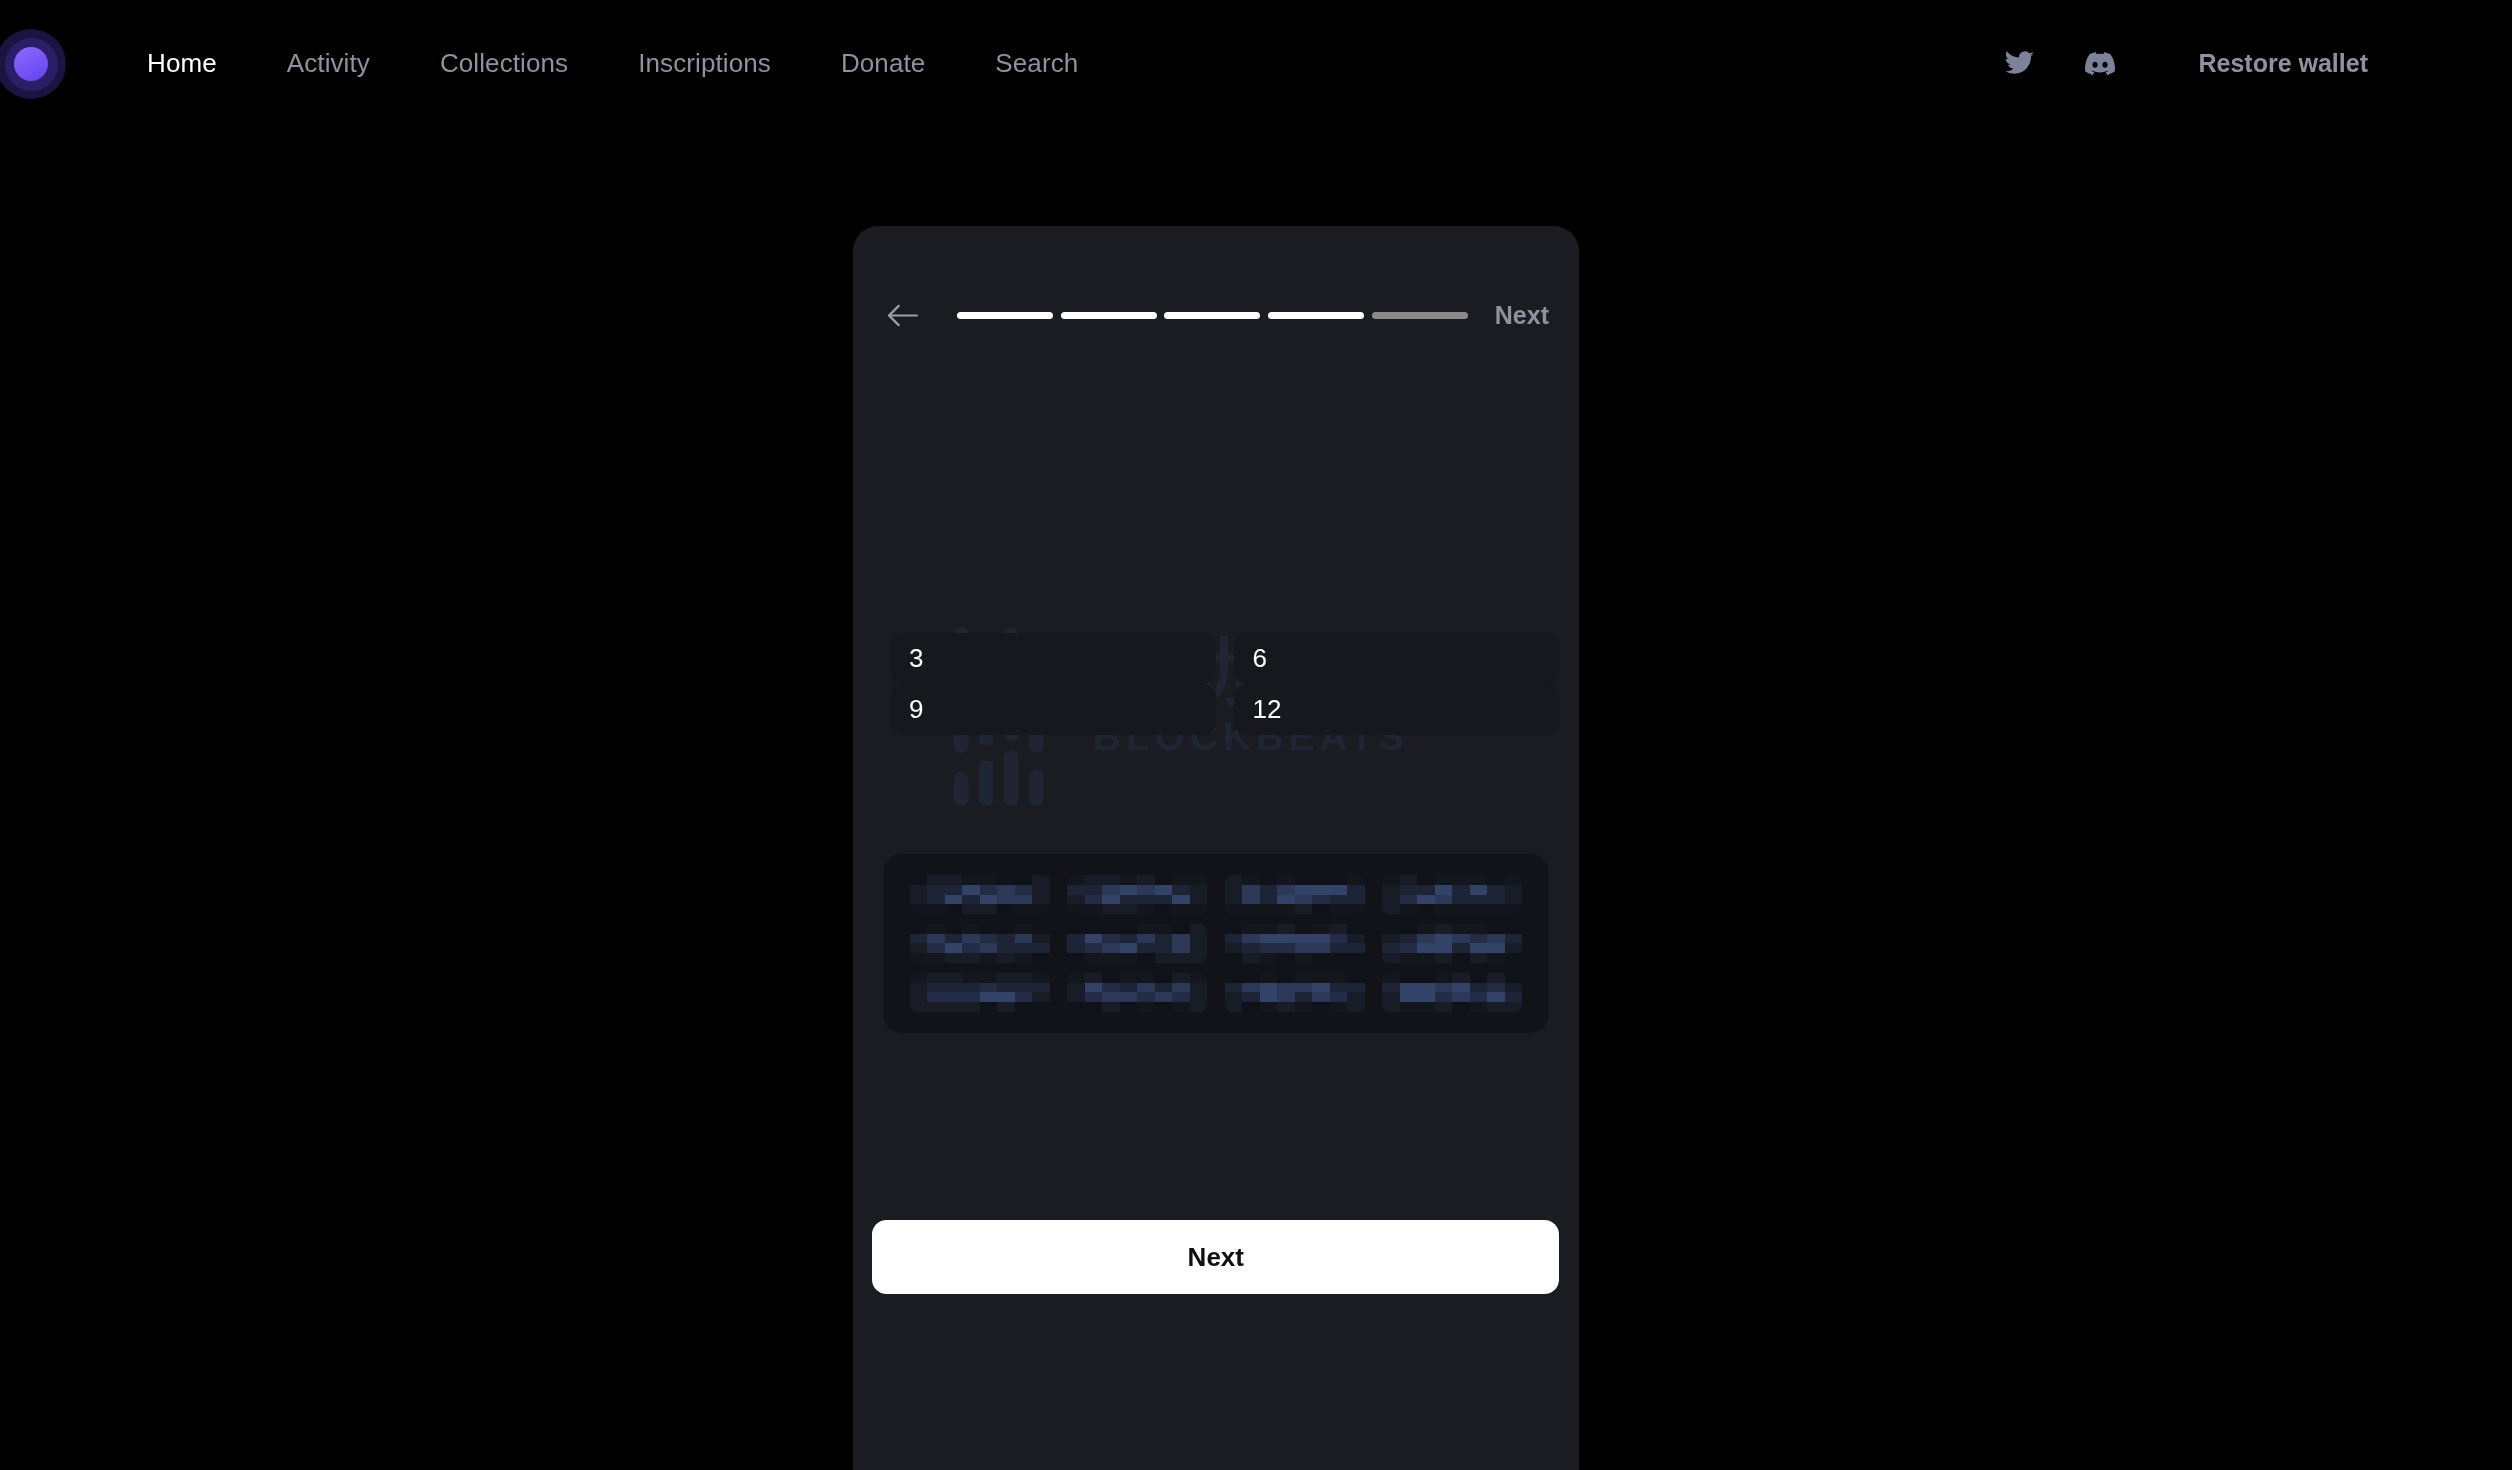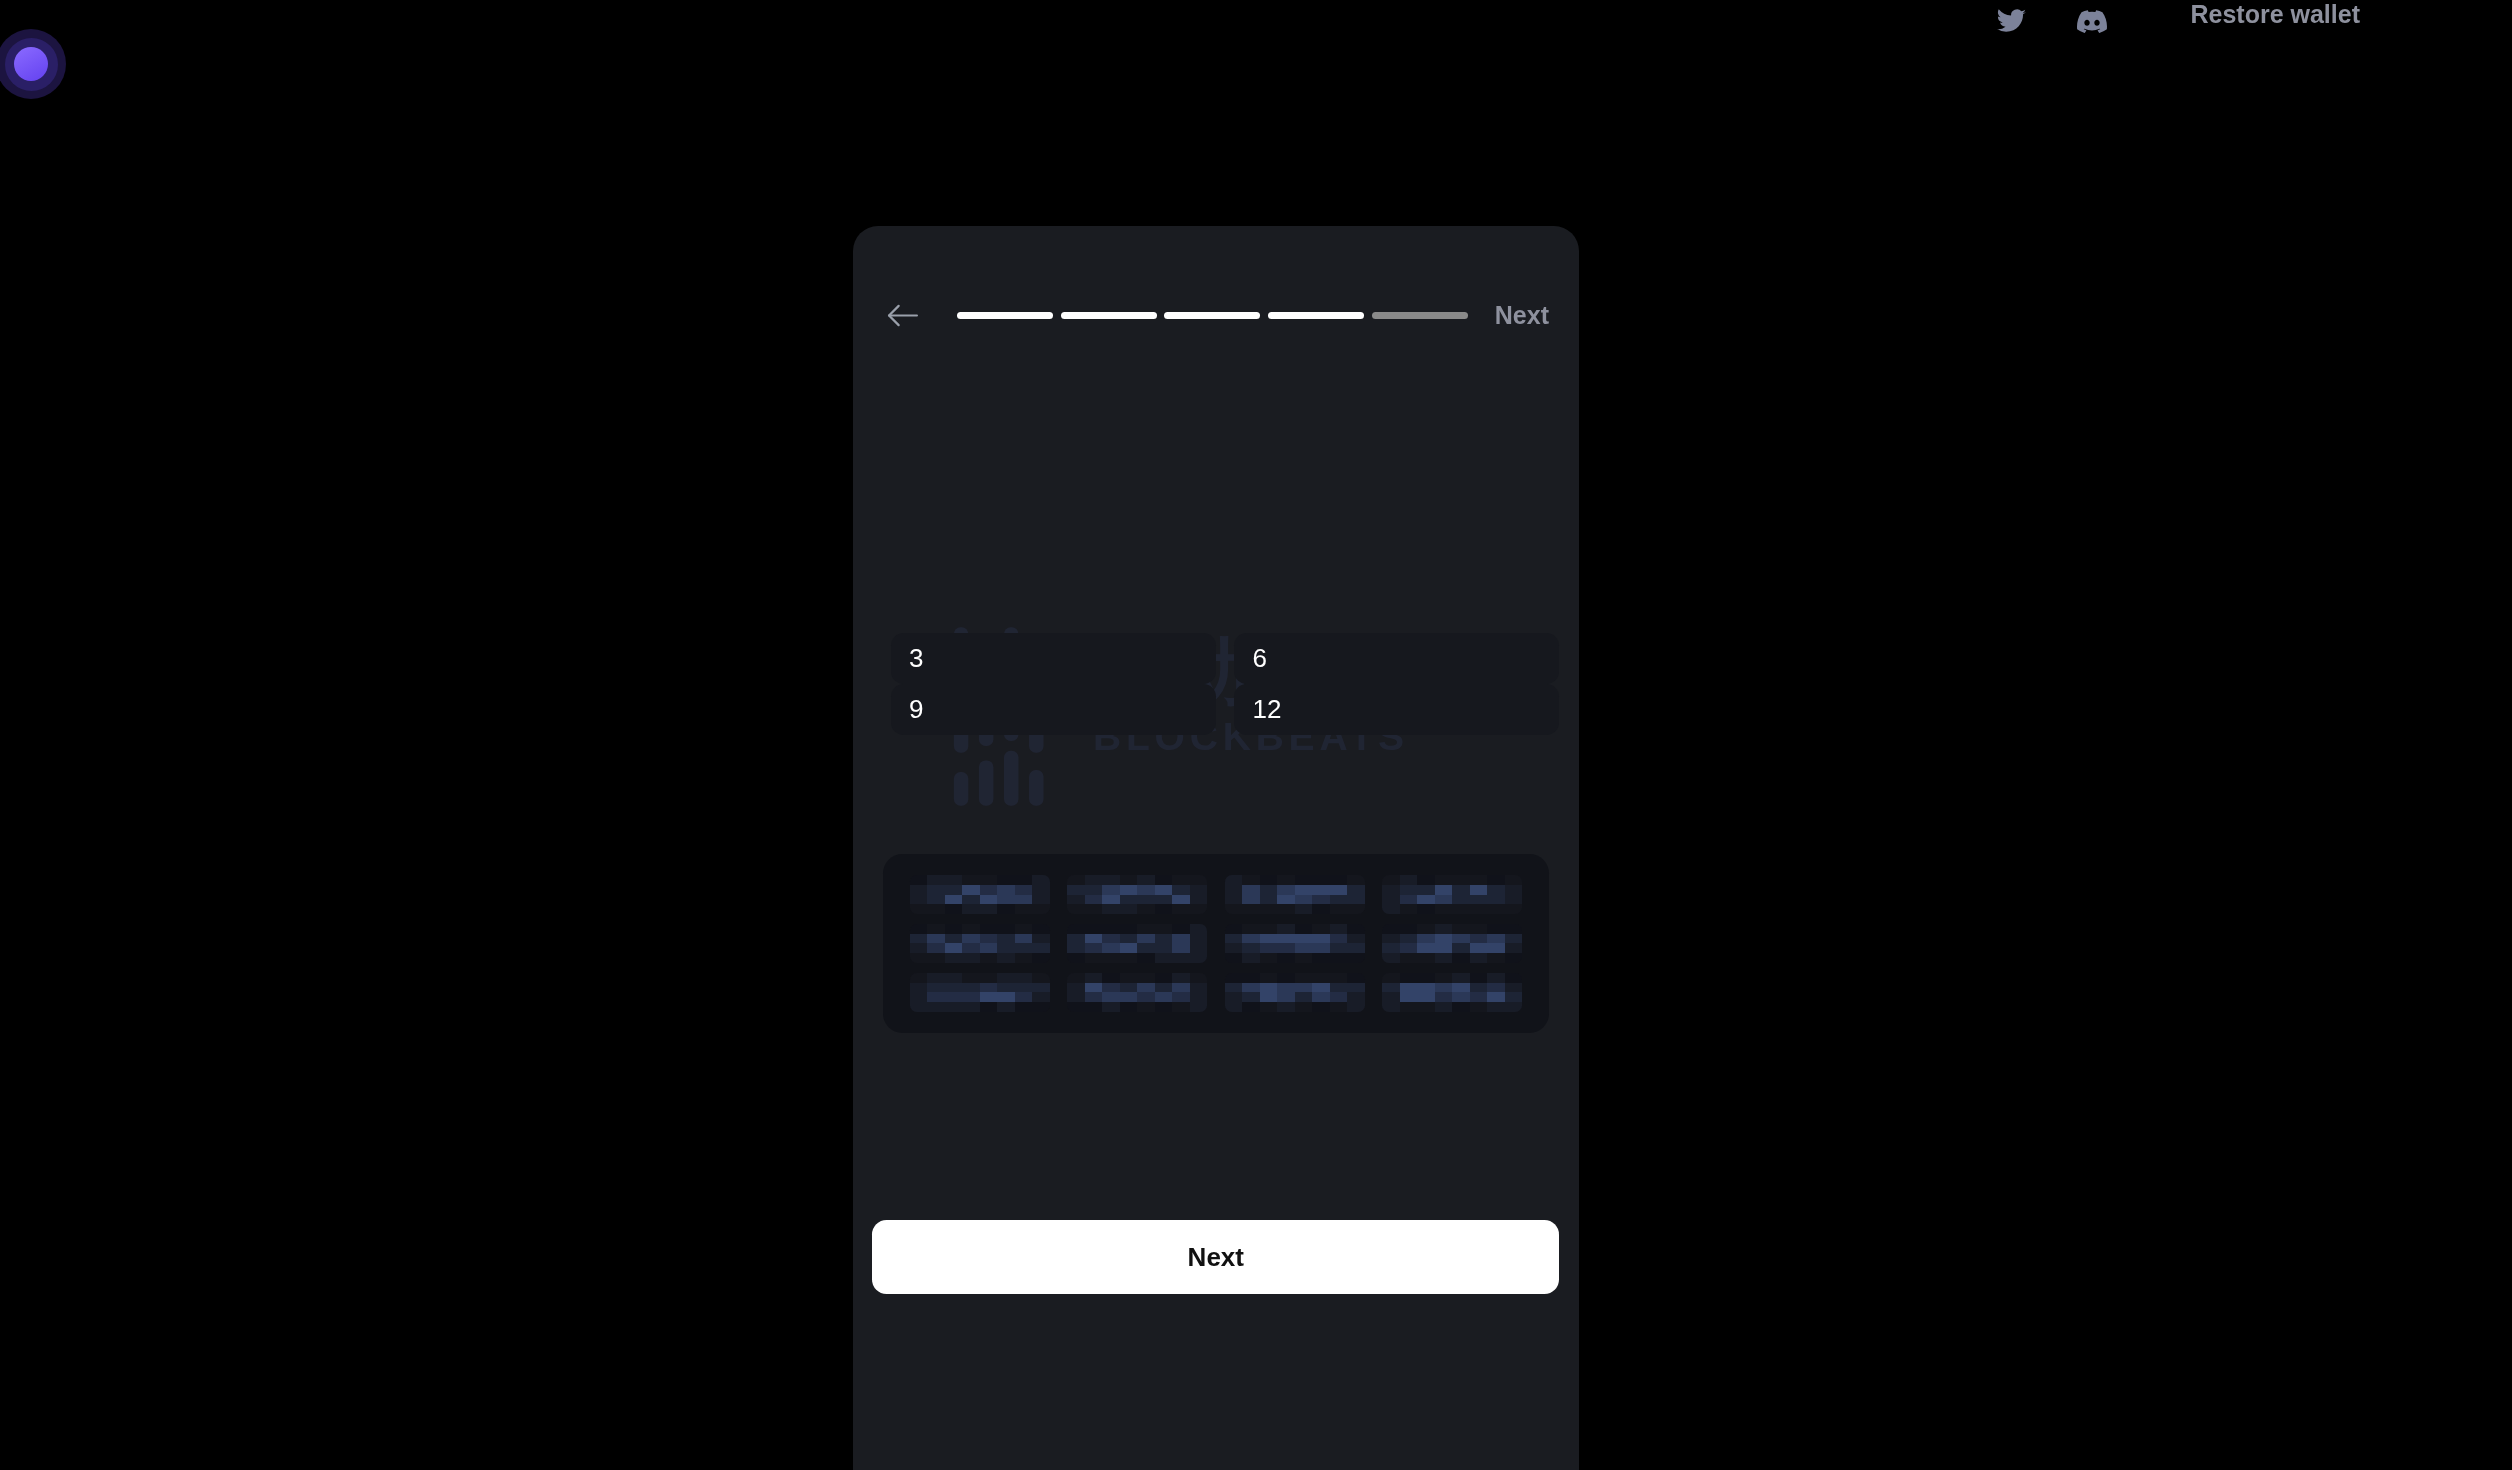--- a/index.html
+++ b/index.html
@@ -68,25 +68,25 @@
     padding: 0 35px;
     letter-spacing: 0.1px;
     white-space: nowrap;
     cursor: pointer;
   }
   .nav-link:first-child { padding-left: 0; }
   .nav-link.active { color: #ffffff; }
 
   .topbar-right {
     position: absolute;
-    right: 12px;
+    right: 4px;
     top: 0;
     height: 127px;
     display: flex;
-    align-items: flex-start;
+    align-items: center;
     padding-right: 82px;
     gap: 0;
   }
   .social-icon {
     width: 43px; height: 43px;
     display: flex;
     align-items: center;
     justify-content: center;
     color: #7c8299;
     cursor: pointer;
@@ -328,20 +328,28 @@
 <body>
 
 <div class="topbar">
 
   <div class="logo-wrap">
     <span class="logo-ring-outer"></span>
     <span class="logo-ring-mid"></span>
     <span class="logo-core"></span>
   </div>
 
+  <div class="nav-links">
+    <span class="nav-link active">Home</span>
+    <span class="nav-link">Activity</span>
+    <span class="nav-link">Collections</span>
+    <span class="nav-link">Inscriptions</span>
+    <span class="nav-link">Donate</span>
+    <span class="nav-link">Search</span>
+  </div>
 
   <div class="topbar-right">
     <span class="social-icon twitter">
       <svg width="29" height="25" viewBox="0 0 24 20" fill="currentColor">
         <path d="M24 2.37a9.8 9.8 0 0 1-2.83.78A4.94 4.94 0 0 0 23.34.37a9.87 9.87 0 0 1-3.13 1.2A4.92 4.92 0 0 0 11.6 5.03a13.96 13.96 0 0 1-10.14-5.14A4.92 4.92 0 0 0 2.98 6.5 4.9 4.9 0 0 1 .74 5.88v.06a4.93 4.93 0 0 0 3.95 4.83 4.96 4.96 0 0 1-2.22.08 4.93 4.93 0 0 0 4.6 3.42A9.88 9.88 0 0 1 0 16.3a13.94 13.94 0 0 0 7.55 2.21c9.06 0 14.01-7.5 14.01-14v-.64A10 10 0 0 0 24 2.37z"></path>
       </svg>
     </span>
     <span class="social-icon discord">
       <svg width="30" height="23" viewBox="0 0 24 18" fill="currentColor">
         <path d="M20.32 1.5A19.8 19.8 0 0 0 15.43.03a.08.08 0 0 0-.08.04c-.21.38-.45.87-.61 1.25a18.3 18.3 0 0 0-5.49 0A12.6 12.6 0 0 0 8.63.07.08.08 0 0 0 8.55.03 19.74 19.74 0 0 0 3.66 1.5a.07.07 0 0 0-.03.03C.53 6.16-.32 10.68.1 15.14c0 .02.01.04.03.05a19.9 19.9 0 0 0 5.99 3.03.08.08 0 0 0 .09-.03c.46-.63.87-1.29 1.22-1.99a.08.08 0 0 0-.04-.11 13.1 13.1 0 0 1-1.87-.9.08.08 0 0 1-.01-.13l.37-.29a.08.08 0 0 1 .08-.01 14.2 14.2 0 0 0 12.06 0 .08.08 0 0 1 .08.01l.37.29a.08.08 0 0 1-.01.13c-.6.35-1.22.65-1.87.9a.08.08 0 0 0-.04.11c.36.7.77 1.36 1.22 1.99a.08.08 0 0 0 .09.03 19.84 19.84 0 0 0 6-3.03.08.08 0 0 0 .03-.05c.5-5.16-.84-9.64-3.55-13.61a.06.06 0 0 0-.03-.03zM8.02 12.43c-1.18 0-2.16-1.09-2.16-2.42 0-1.33.96-2.42 2.16-2.42 1.21 0 2.18 1.1 2.16 2.42 0 1.33-.96 2.42-2.16 2.42zm7.98 0c-1.18 0-2.16-1.09-2.16-2.42 0-1.33.96-2.42 2.16-2.42 1.21 0 2.18 1.1 2.16 2.42 0 1.33-.95 2.42-2.16 2.42z"></path>

